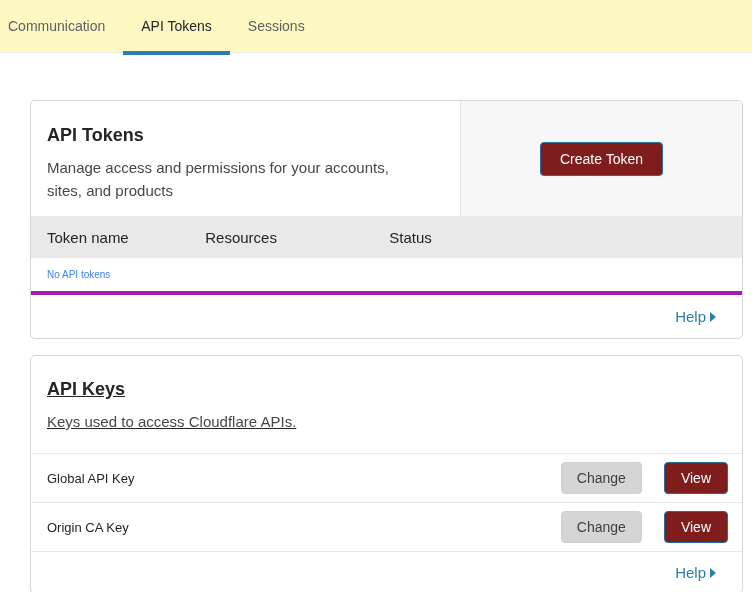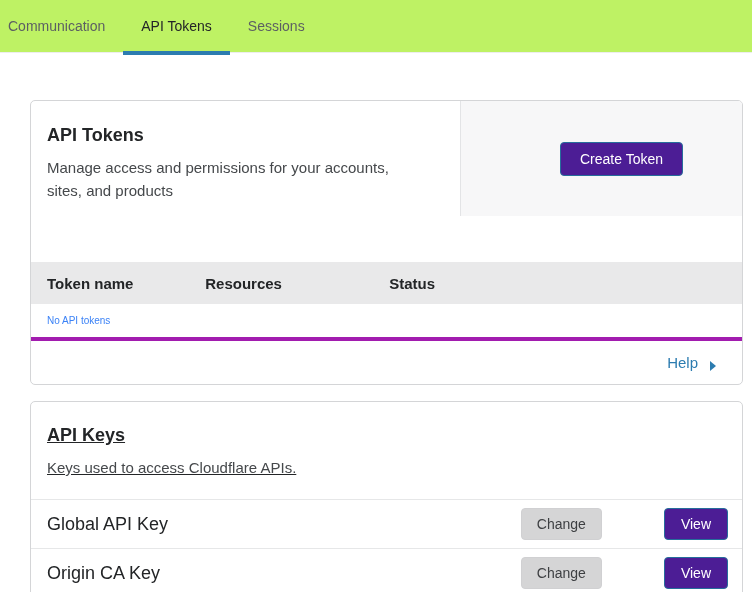--- a/index.html
+++ b/index.html
@@ -12,21 +12,21 @@
     font-family: "Liberation Sans", sans-serif;
     color: #232527;
     -webkit-font-smoothing: antialiased;
   }
 
   
   .tabbar {
     display: flex;
     align-items: stretch;
     height: 53px;
-    background: #bef264;
+    background: #fef9c3;
     border-bottom: 1px solid #ededee;
     box-sizing: border-box;
   }
   .tab {
     display: flex;
     align-items: center;
     padding: 0 18px;
     font-size: 14px;
     color: #5c5f63;
     cursor: pointer;
@@ -93,47 +93,45 @@
 
   
   .btn {
     font-family: "Liberation Sans", sans-serif;
     font-size: 14px;
     border-radius: 4px;
     cursor: pointer;
     line-height: 1;
   }
   .btn-primary {
-    background: #4c1d95;
+    background: #7f1d1d;
     color: #ffffff;
     border: 1px solid #266d9c;
     padding: 8px 16px;
-    margin-left: 40px;
   }
   .btn-create { padding: 9px 19px; }
   .btn-secondary {
     background: #d5d5d6;
     color: #3d3f42;
     border: 1px solid #d0d0d2;
     padding: 8px 15px;
     margin-right: 22px;
   }
 
   
   .table-header {
     display: flex;
     align-items: center;
     height: 42px;
     background: #e9e9ea;
     padding: 0 16px;
     font-size: 15px;
-    font-weight: bold;
+    font-weight: normal;
     color: #232527;
     box-sizing: border-box;
-    margin-top: 46px;
   }
   .col-1 { width: 23.3%; }
   .col-2 { width: 29.3%; }
   .col-3 { width: 27.1%; }
   .col-4 { width: 20.3%; }
 
   .empty-row {
     display: flex;
     align-items: center;
     height: 37px;
@@ -147,22 +145,22 @@
   .card-footer {
     height: 43px;
     display: flex;
     align-items: center;
     justify-content: flex-end;
     padding: 0 26px;
     box-sizing: border-box;
   }
   .help-link {
     display: inline-flex;
-    align-items: flex-end;
-    gap: 12px;
+    align-items: center;
+    gap: 4px;
     color: #2c7cb0;
     font-size: 15px;
     text-decoration: none;
     cursor: pointer;
   }
   .caret-right {
     width: 0;
     height: 0;
     border-left: 6px solid #2c7cb0;
     border-top: 5px solid transparent;
@@ -174,21 +172,21 @@
   .card-header-plain { padding: 23px 16px 20px 16px; text-decoration: underline; }
   .key-row {
     display: flex;
     align-items: center;
     justify-content: space-between;
     height: 49px;
     padding: 0 14px 0 16px;
     border-top: 1px solid #e6e7e8;
     box-sizing: border-box;
   }
-  .key-label { font-size: 18px; color: #232527; }
+  .key-label { font-size: 13px; color: #232527; }
   .key-actions { display: flex; align-items: center; }
   .card2-footer { border-top: 1px solid #e6e7e8; height: 42px; }
 </style>
 </head>
 <body>
 
 <nav class="tabbar">
   <div class="tab">Communication</div>
   <div class="tab active">API Tokens</div>
   <div class="tab">Sessions</div>

